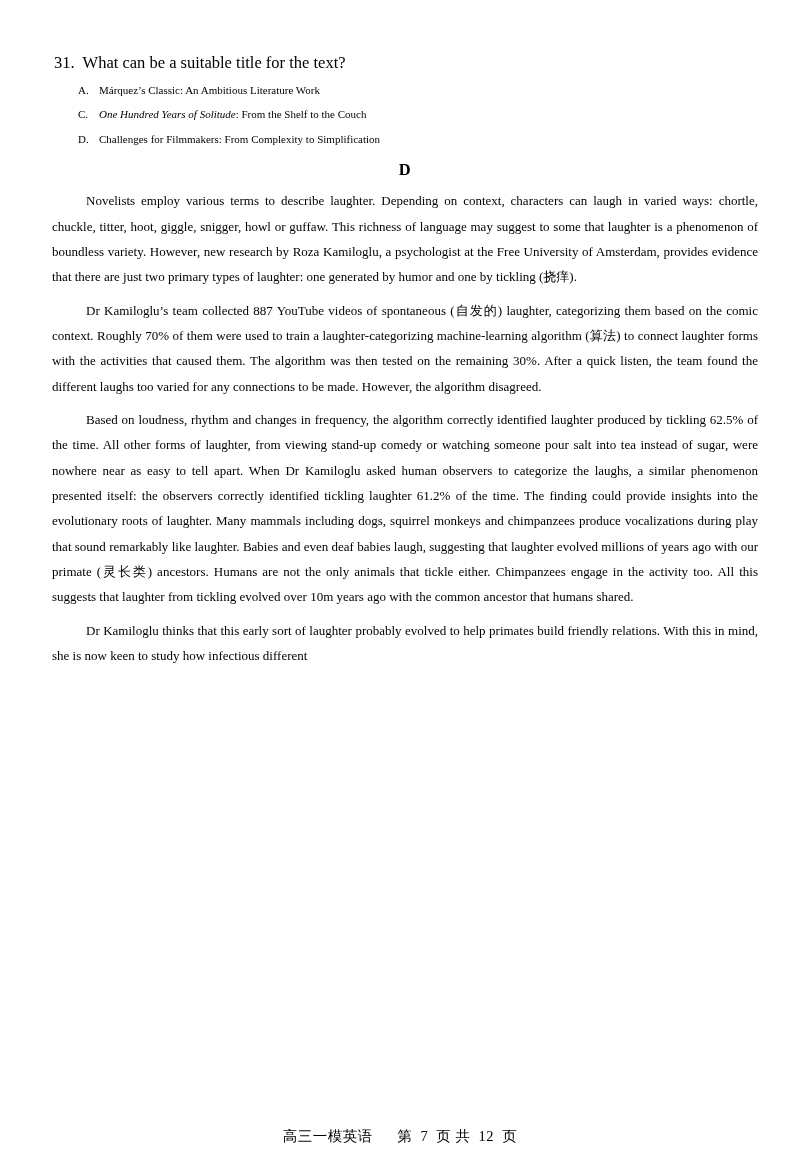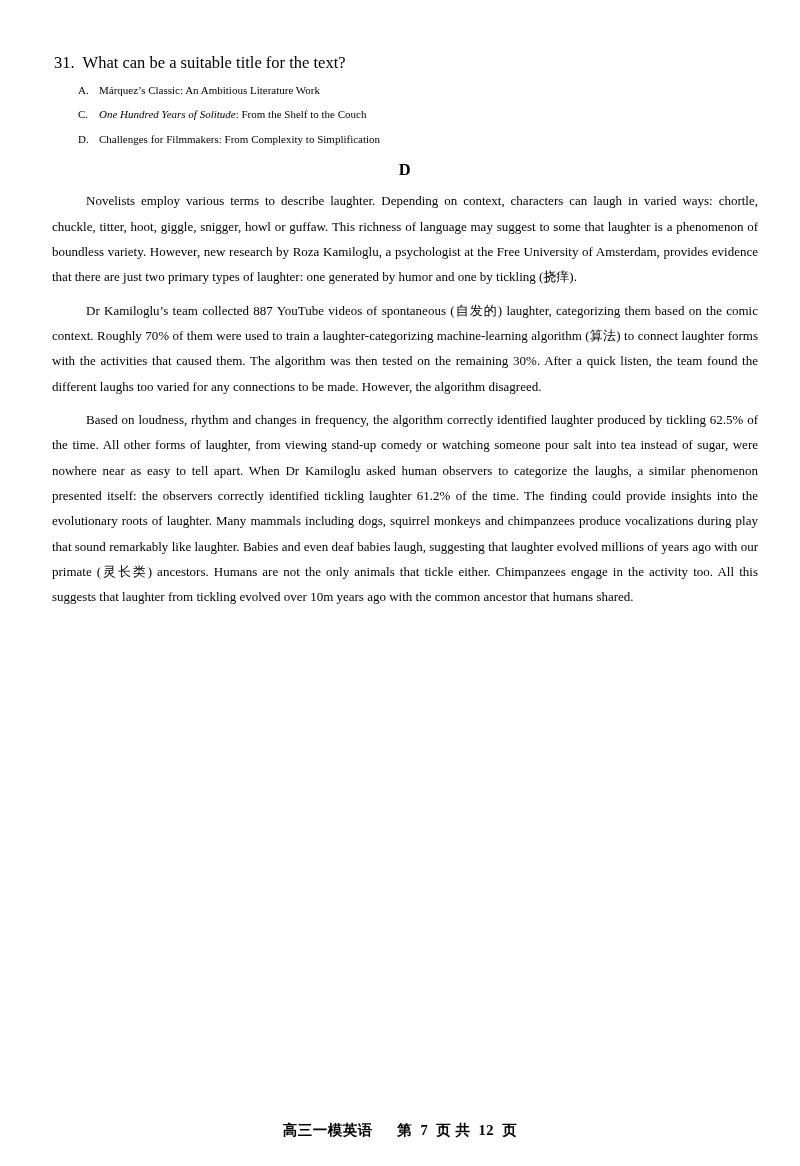--- a/index.html
+++ b/index.html
@@ -65,26 +65,25 @@
     text-justify: inter-word;
     text-indent: 34px;
   }
   .para + .para {
     margin-top: 8px;
   }
   .footer {
     position: absolute;
     left: 0;
     right: 0;
-    bottom: 26px;
+    bottom: 20px;
     text-align: center;
     font-size: 14.5px;
     font-family: "Liberation Serif", "DejaVu Serif", serif;
     letter-spacing: 0.5px;
-    font-weight: bold;
   }
   .footer span { margin: 0 2px; }
 </style>
 </head>
 <body>
 
 <div class="page">
 
   <p class="question-stem">
     <span class="q-num">31.</span>&nbsp;
@@ -101,20 +100,21 @@
     <li class="option">
       <span class="letter">D.</span><span>Challenges for Filmmakers: From Complexity to Simplification</span>
     </li>
   </ul>
 
   <div class="section-letter">D</div>
 
   <p class="para">Novelists employ various terms to describe laughter. Depending on context, characters can laugh in varied ways: chortle, chuckle, titter, hoot, giggle, snigger, howl or guffaw. This richness of language may suggest to some that laughter is a phenomenon of boundless variety. However, new research by Roza Kamiloglu, a psychologist at the Free University of Amsterdam, provides evidence that there are just two primary types of laughter: one generated by humor and one by tickling (挠痒).</p>
   <p class="para">Dr Kamiloglu’s team collected 887 YouTube videos of spontaneous (自发的) laughter, categorizing them based on the comic context. Roughly 70% of them were used to train a laughter-categorizing machine-learning algorithm (算法) to connect laughter forms with the activities that caused them. The algorithm was then tested on the remaining 30%. After a quick listen, the team found the different laughs too varied for any connections to be made. However, the algorithm disagreed.</p>
   <p class="para">Based on loudness, rhythm and changes in frequency, the algorithm correctly identified laughter produced by tickling 62.5% of the time. All other forms of laughter, from viewing stand-up comedy or watching someone pour salt into tea instead of sugar, were nowhere near as easy to tell apart. When Dr Kamiloglu asked human observers to categorize the laughs, a similar phenomenon presented itself: the observers correctly identified tickling laughter 61.2% of the time. The finding could provide insights into the evolutionary roots of laughter. Many mammals including dogs, squirrel monkeys and chimpanzees produce vocalizations during play that sound remarkably like laughter. Babies and even deaf babies laugh, suggesting that laughter evolved millions of years ago with our primate (灵长类) ancestors. Humans are not the only animals that tickle either. Chimpanzees engage in the activity too. All this suggests that laughter from tickling evolved over 10m years ago with the common ancestor that humans shared.</p>
+  <p class="para">Dr Kamiloglu thinks that this early sort of laughter probably evolved to help primates build friendly relations. With this in mind, she is now keen to study how infectious different</p>
 
   <div class="footer">
     <span>高三一模英语</span>
     <span>&nbsp;&nbsp;</span>
     <span>第</span>
     <span>7</span>
     <span>页 共</span>
     <span>12</span>
     <span>页</span>
   </div>

